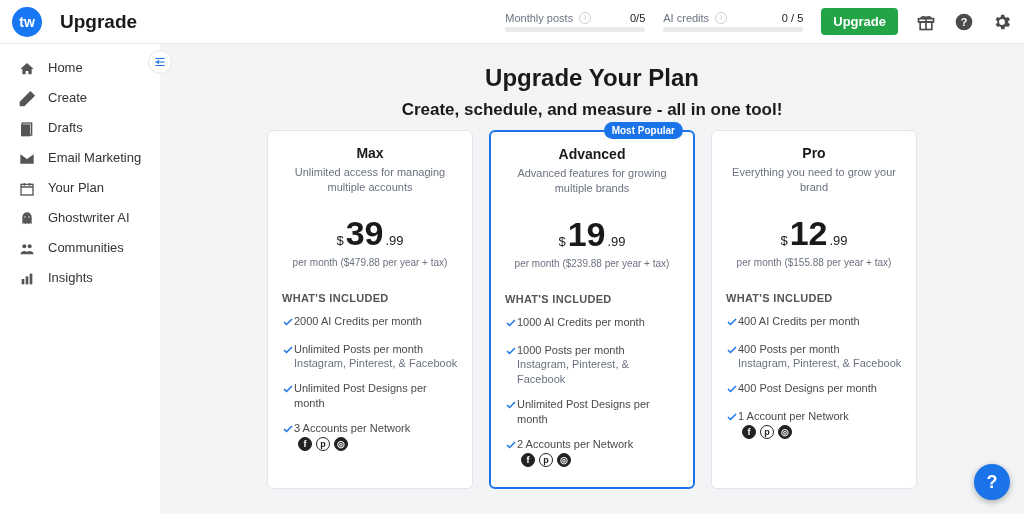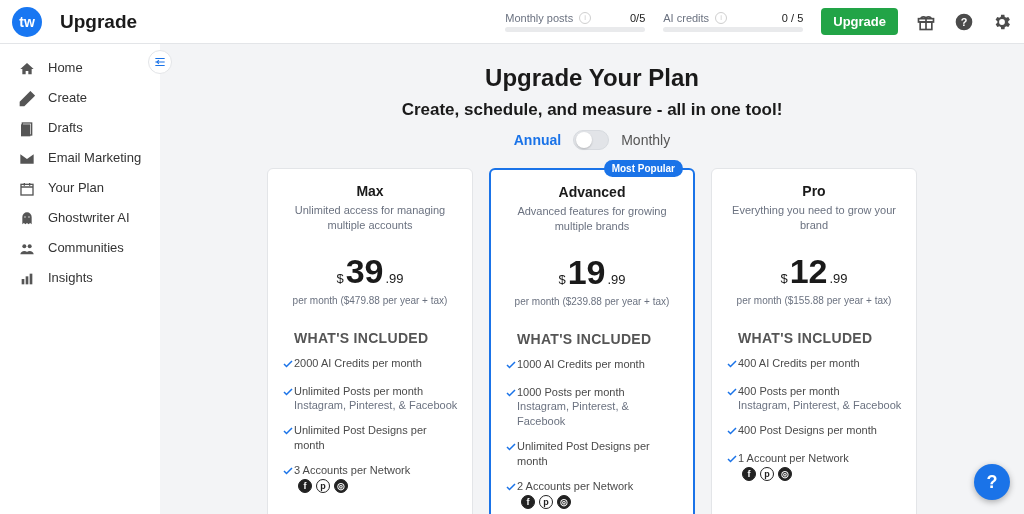--- a/index.html
+++ b/index.html
@@ -54,21 +54,21 @@
   .plan-card{width:206px;background:#fff;border:1px solid var(--border);border-radius:6px;padding:14px 14px 10px 14px;text-align:center;position:relative;}
   .plan-card.highlighted{border:2px solid var(--accent);}
   .pop-badge{position:absolute;top:-10px;right:10px;background:var(--accent);color:#fff;font-size:10px;font-weight:700;padding:3px 8px;border-radius:10px;}
   .plan-name{font-size:14px;font-weight:700;margin-bottom:4px;}
   .plan-desc{font-size:11px;color:var(--muted);line-height:1.4;margin-bottom:18px;min-height:28px;}
   .price-row{display:flex;align-items:baseline;justify-content:center;gap:2px;margin-bottom:4px;}
   .price-currency{font-size:13px;}
   .price-major{font-size:34px;font-weight:700;}
   .price-minor{font-size:13px;}
   .price-note{font-size:10px;color:var(--muted);margin-bottom:24px;}
-  .inc-label{font-size:14px;font-weight:700;color:#555;text-align:left;letter-spacing:.3px;margin-bottom:10px;margin-left:12px;}
+  .inc-label{font-size:11px;font-weight:700;color:#555;text-align:left;letter-spacing:.3px;margin-bottom:10px;}
   .feat{display:flex;align-items:flex-start;font-size:11px;color:#4a4a4a;text-align:left;margin-bottom:10px;line-height:1.35;}
   .feat .chk{color:var(--accent);flex:0 0 12px;margin-top:2px;}
   .feat .chk svg{width:12px;height:12px;}
   .feat .sub{color:var(--muted);}
   .net-icons{display:inline-flex;gap:4px;vertical-align:middle;margin-left:4px;}
   .net-dot{width:14px;height:14px;border-radius:50%;border:1.5px solid #222;display:inline-flex;align-items:center;justify-content:center;font-size:9px;font-weight:700;color:#222;}
   .net-dot.fill{background:#222;color:#fff;border-color:#222;}
 
   .help-fab{position:absolute;bottom:14px;right:14px;width:36px;height:36px;border-radius:50%;background:var(--accent);color:#fff;display:flex;align-items:center;justify-content:center;font-weight:700;font-size:18px;box-shadow:0 2px 6px rgba(0,0,0,.3);cursor:pointer;}
 </style>
@@ -203,27 +203,20 @@
     <span>Insights</span>
         </div>
       </div>
   </div>
 
   <div class="content">
     <div class="content-inner">
       <h1 class="main-title">Upgrade Your Plan</h1>
       <div class="subtitle">Create, schedule, and measure - all in one tool!</div>
 
-      <div class="period-row">
-        <span class="period-annual">Annual</span>
-        <div class="toggle">
-            <div class="toggle-dot"></div>
-          </div>
-        <span class="period-monthly">Monthly</span>
-      </div>
 
       <div class="plans" id="plans">
           <div class="plan-card">
 
     <div class="plan-name">Max</div>
     <div class="plan-desc">Unlimited access for managing multiple accounts</div>
     <div class="price-row">
       <span class="price-currency">$</span>
       <span class="price-major">39</span>
       <span class="price-minor">.99</span>

